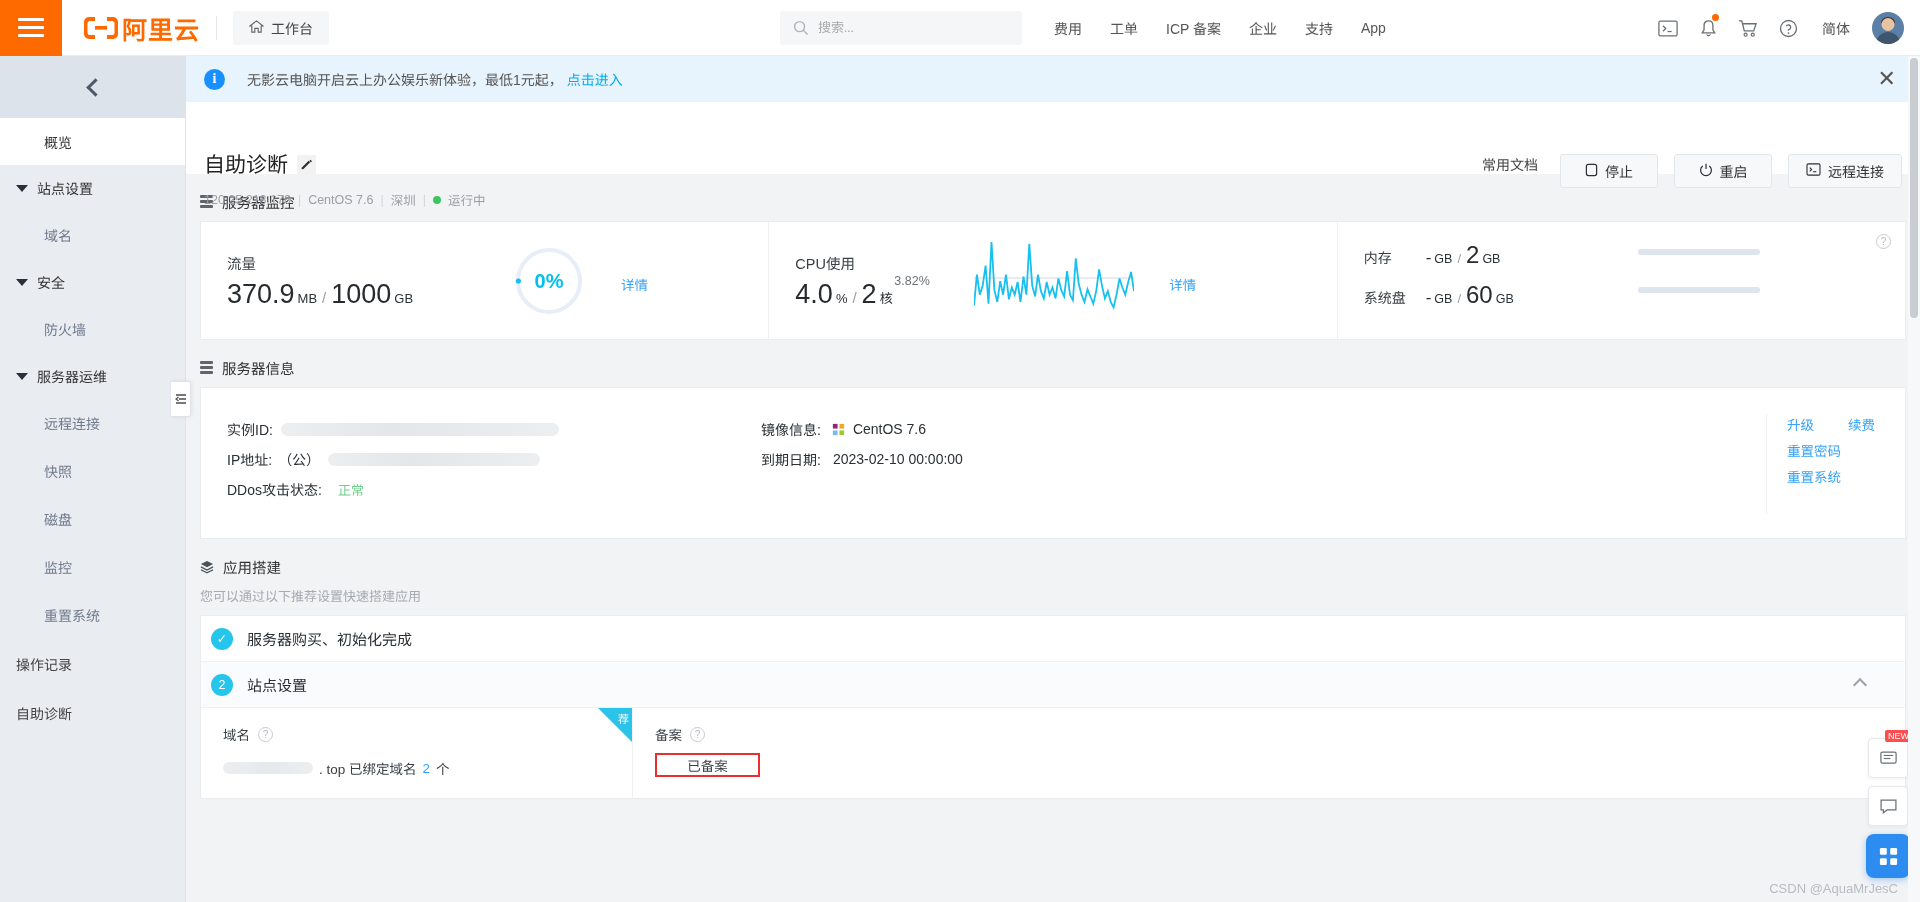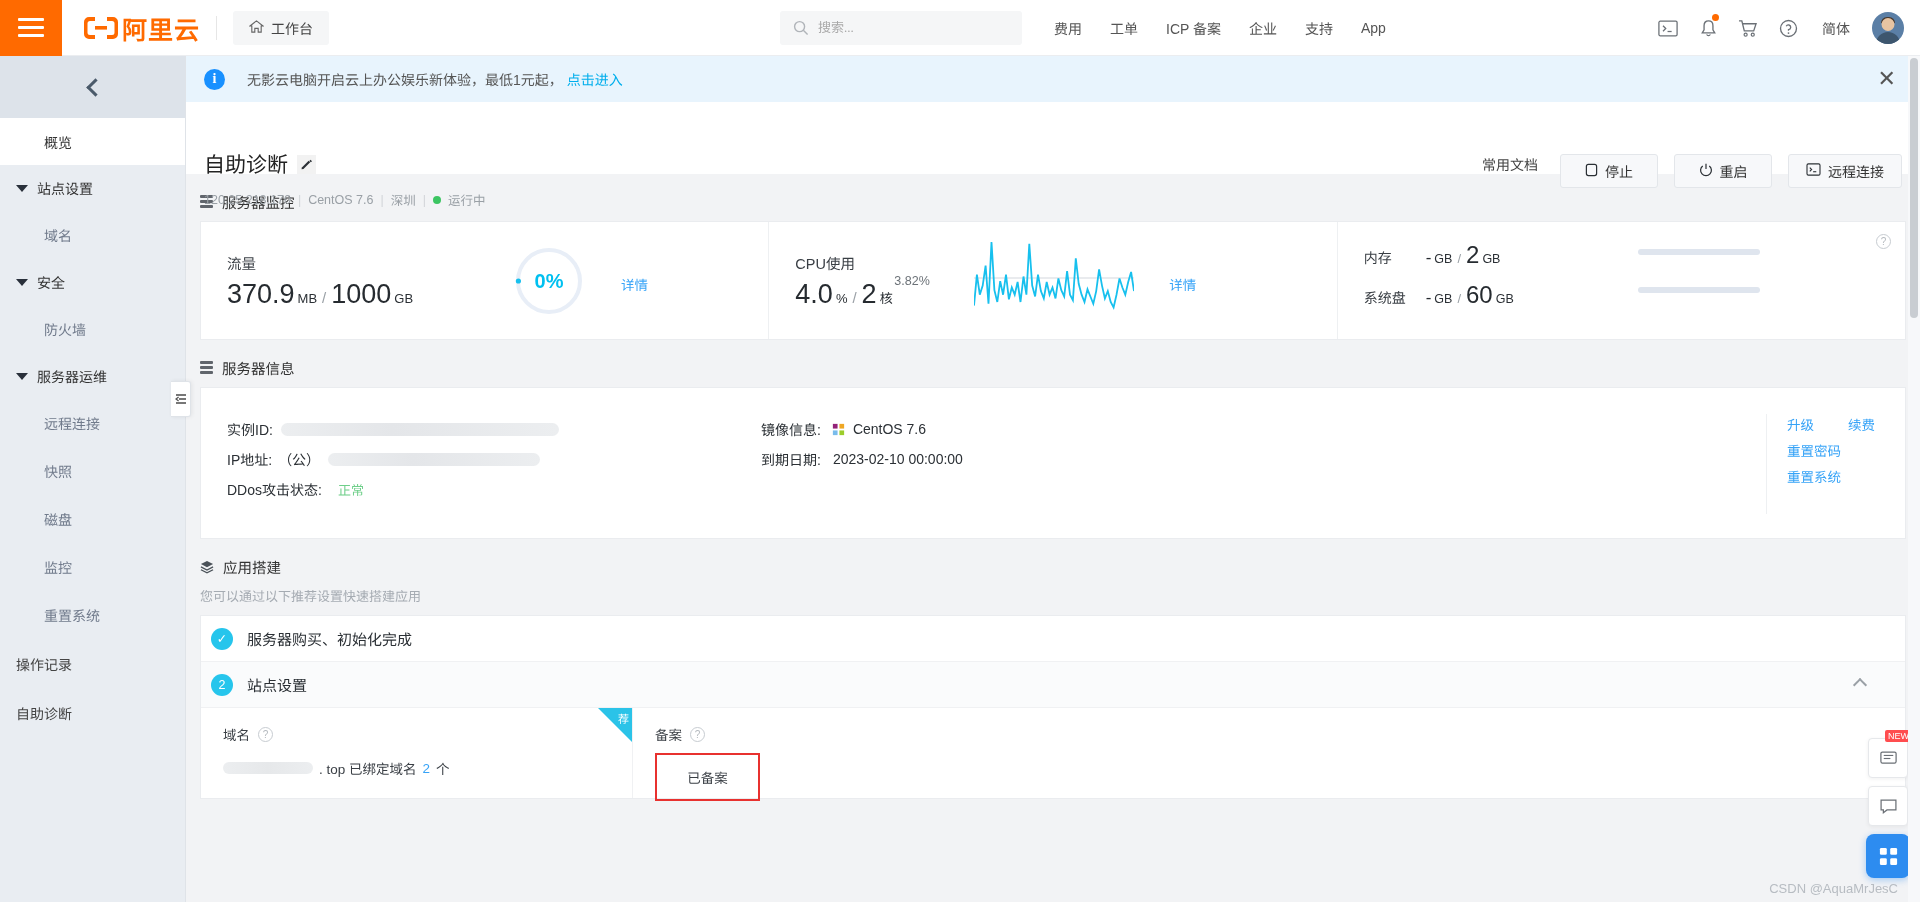--- a/index.html
+++ b/index.html
@@ -210,21 +210,21 @@
   .panel-body { margin-top: 14px; display: flex; align-items: center; font-size: 13.5px; color: #3a3f45; gap: 6px; }
   .dm-mask { width: 90px; height: 12px; background: linear-gradient(90deg,#eceef0,#e6e8ea,#eceef0); border-radius: 6px; }
   .cnt { color: #36a3f7; }
   .ribbon {
     position: absolute; right: 0; top: 0; width: 0; height: 0;
     border-top: 34px solid #2bc3e8; border-left: 34px solid transparent;
   }
   .ribbon-txt { position: absolute; right: 3px; top: 2px; font-size: 11px; color: #fff; }
   .beian-box {
     margin-top: 9px; display: inline-flex; align-items: center; justify-content: center;
-    width: 105px; height: 48px; border: 2px solid #e8312f; font-size: 13.5px; color: #3a3f45;
+    width: 105px; height: 24px; border: 2px solid #e8312f; font-size: 13.5px; color: #3a3f45;
     cursor: pointer;
   }
 
   
   .floats { position: absolute; right: 10px; bottom: 24px; display: flex; flex-direction: column; gap: 8px; align-items: center; z-index: 35; }
   .float-btn {
     width: 40px; height: 40px; background: #fff; border: 1px solid #e6e8eb; border-radius: 4px;
     display: flex; align-items: center; justify-content: center; cursor: pointer; position: relative;
     box-shadow: 0 1px 4px rgba(0,0,0,.06);
   }

